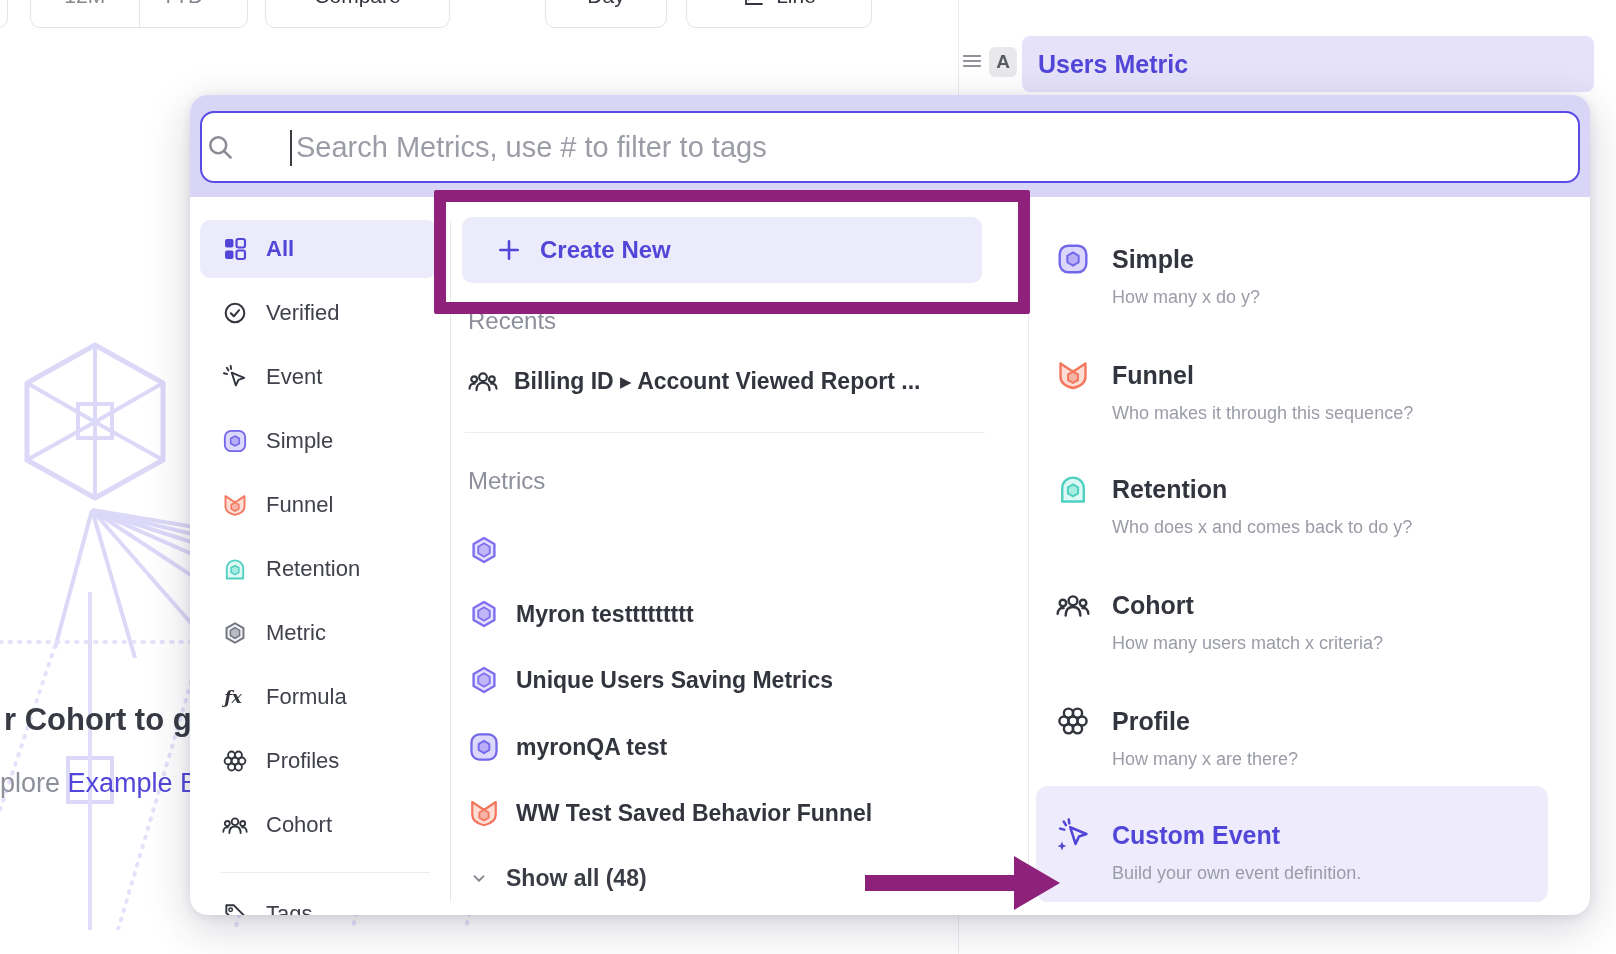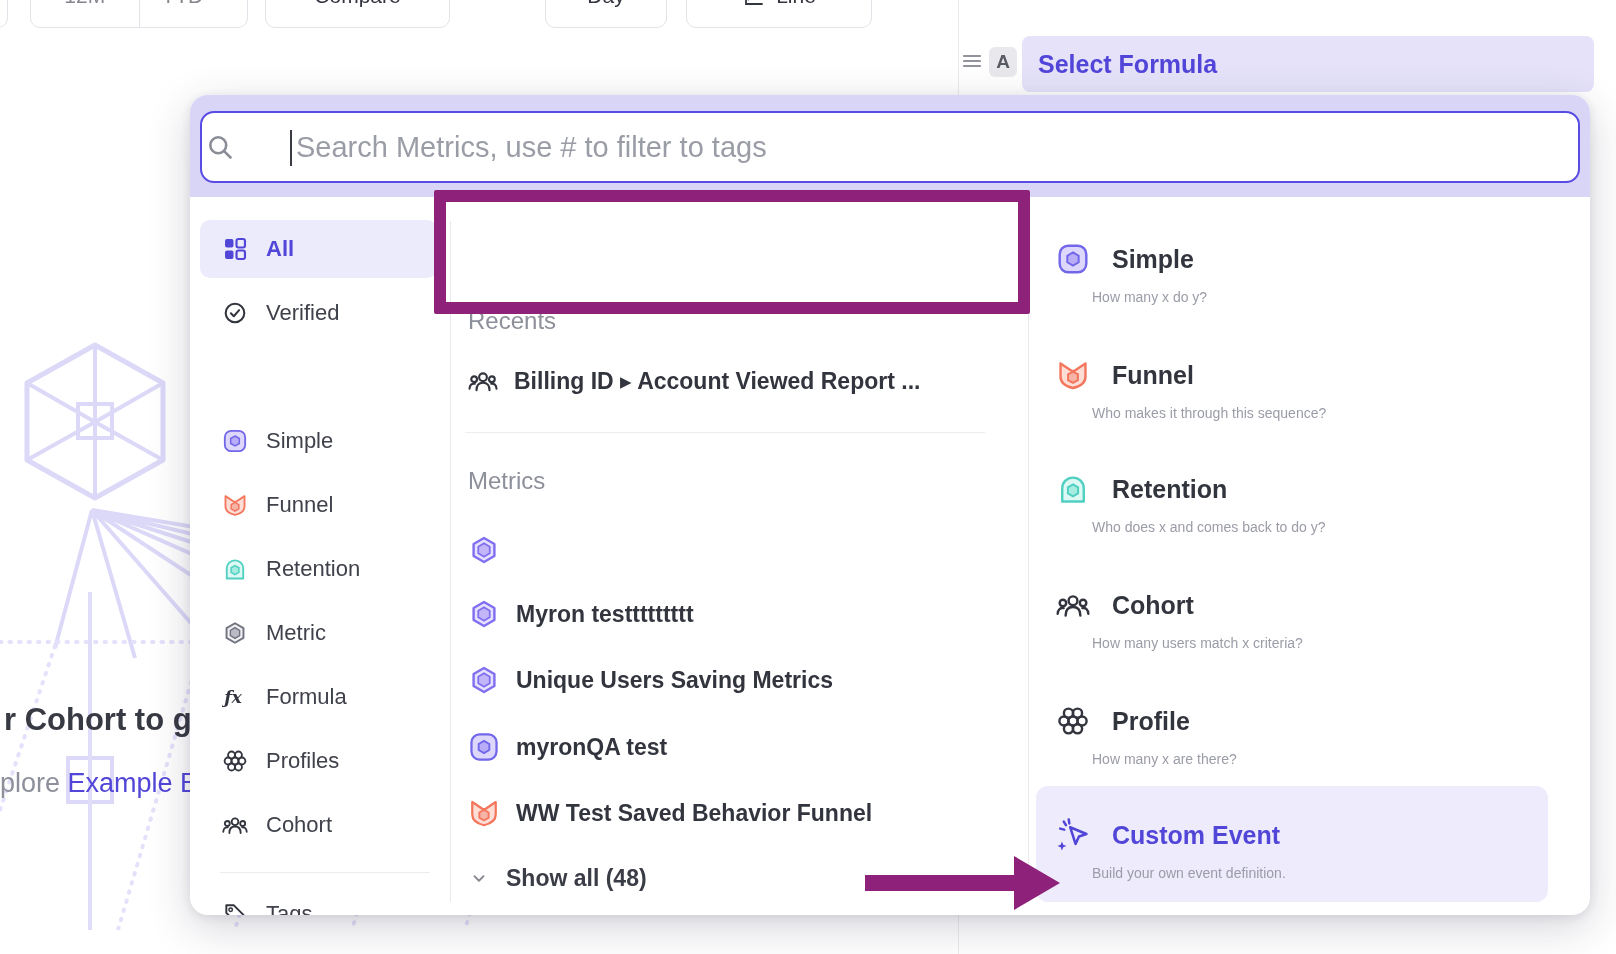--- a/index.html
+++ b/index.html
@@ -64,21 +64,21 @@
   .sec-label{position:absolute;left:278px;font-size:24px;color:var(--text-gray)}
   .mrow{position:absolute;left:278px;width:520px;height:44px;display:flex;align-items:center;gap:16px;
         font-size:23px;font-weight:600;color:var(--text-dark);cursor:pointer;white-space:nowrap}
   .showall{color:#3a3c46}
   .showall .ic{color:#85878f}
 
   
   .type{position:absolute;left:866px;width:520px;cursor:pointer}
   .type .ty-icon{position:absolute;left:0;top:-2px}
   .ty-title{margin-left:56px;font-size:25px;font-weight:600;color:var(--text-dark);line-height:30px;white-space:nowrap}
-  .ty-sub{margin-left:36px;margin-top:10px;font-size:14px;color:#9a9ca7;line-height:26px;white-space:nowrap}
+  .ty-sub{margin-left:56px;margin-top:10px;font-size:18px;color:#9a9ca7;line-height:26px;white-space:nowrap}
   .type.hl .ty-title{color:var(--accent)}
   .hl-bg{position:absolute;left:846px;top:691px;width:512px;height:116px;background:#eeecfc;border-radius:12px}
 
   
   .anno-rect{left:434px;top:190px;width:596px;height:124px;border:12px solid var(--annotation);z-index:10;border-radius:2px}
   .anno-arrow{left:860px;top:848px;z-index:10}
 </style>
 </head>
 <body>
 
@@ -208,21 +208,21 @@
 
   <span class="abs ic qb-handle">
       <svg width="22" height="22">
         <use href="#sym-handle"></use>
       </svg>
     </span>
   <div class="abs qb-badge">
       <span>A</span>
     </div>
   <div class="abs qb-pill">
-    <span>Select Formula</span>
+    <span>Users Metric</span>
   </div>
 
   <svg class="abs illu" width="580" height="600" viewBox="0 0 580 600">
     <g fill="none" stroke="#dcd8f8" stroke-width="5" stroke-linejoin="round">
       <path d="M95 15 L163 53 L163 130 L95 168 L27 130 L27 53 Z"></path>
     </g>
     <g fill="none" stroke="#dcd8f8" stroke-width="4">
       <path d="M95 92 L95 15 M95 92 L163 53 M95 92 L163 130 M95 92 L95 168 M95 92 L27 130 M95 92 L27 53"></path>
       <rect x="78" y="74" width="34" height="34"></rect>
       <path d="M92 180 L560 258 M92 180 L530 285 M92 180 L480 305 M92 180 L410 320 M92 180 L320 330 M92 180 L225 332 M92 180 L135 328 M92 180 L55 318"></path>
@@ -261,20 +261,28 @@
       <span>All</span>
     </div>
     <div class="tab" style="top:190px">
       <span class="ic">
           <svg width="26" height="26">
             <use href="#sym-verified"></use>
           </svg>
         </span>
       <span>Verified</span>
     </div>
+    <div class="tab" style="top:254px">
+      <span class="ic">
+          <svg width="26" height="26">
+            <use href="#sym-event"></use>
+          </svg>
+        </span>
+      <span>Event</span>
+    </div>
     <div class="tab" style="top:318px">
       <span class="ic">
           <svg width="26" height="26">
             <use href="#sym-simple"></use>
           </svg>
         </span>
       <span>Simple</span>
     </div>
     <div class="tab" style="top:382px">
       <span class="ic">
@@ -329,20 +337,28 @@
       <span class="ic">
           <svg width="26" height="26">
             <use href="#sym-tag"></use>
           </svg>
         </span>
       <span>Tags</span>
     </div>
 
     <div class="vdiv" style="left:260px;top:126px;height:681px"></div>
 
+    <div class="create-btn">
+      <span class="ic">
+          <svg width="26" height="26">
+            <use href="#sym-plus"></use>
+          </svg>
+        </span>
+      <span>Create New</span>
+    </div>
     <div class="sec-label" style="top:212px">Recents</div>
     <div class="mrow" style="top:264px">
       <span class="ic" style="color:#33353e">
           <svg width="30" height="30">
             <use href="#sym-cohort"></use>
           </svg>
         </span>
       <span>Billing ID ▸ Account Viewed Report ...</span>
     </div>
     <div class="hdiv" style="left:275px;top:337px;width:520px"></div>

